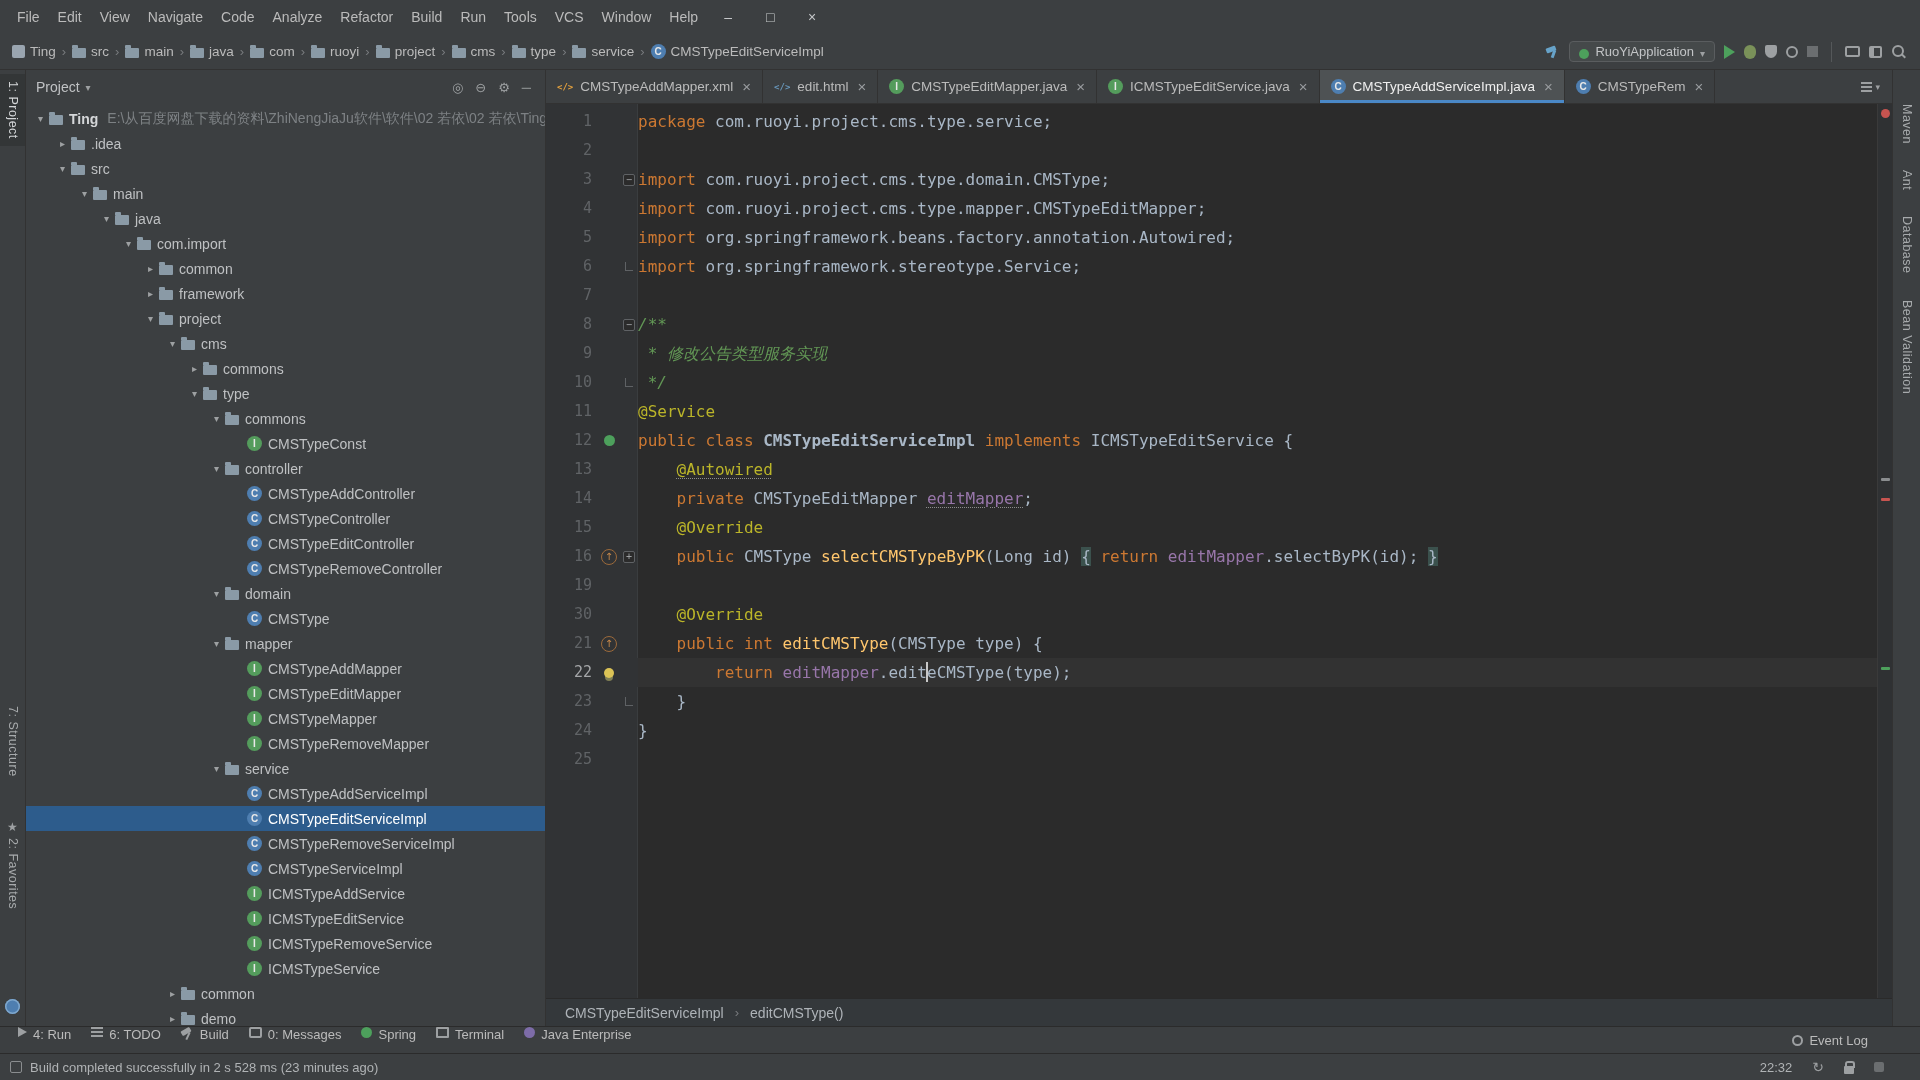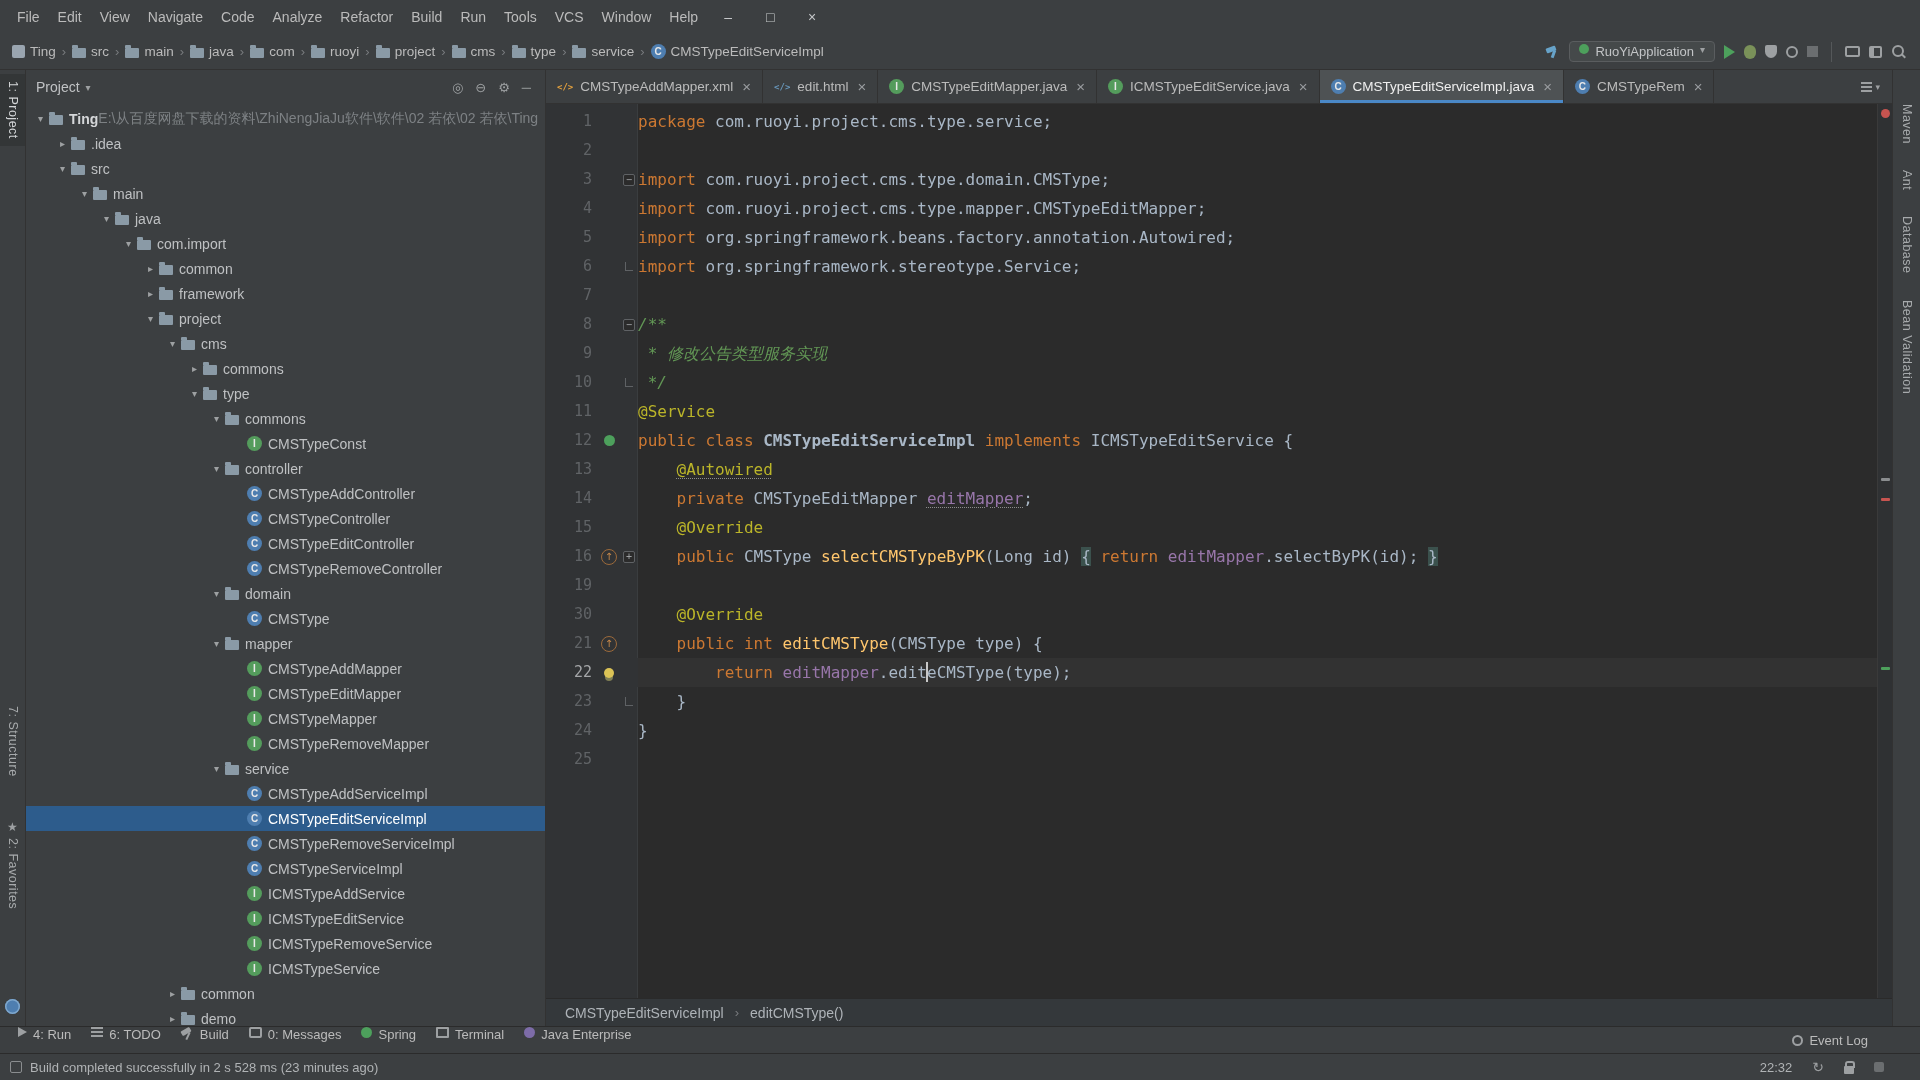--- a/index.html
+++ b/index.html
@@ -13,21 +13,21 @@
   .win-title{margin-left:16px;color:#9a9da0;font-size:13px;white-space:nowrap;overflow:hidden;flex:1}
   .win-controls{display:flex;flex:none}
   .win-btn{width:42px;text-align:center;line-height:34px;color:#c5c7c9;font-size:14px}
 
   
   .navbar{height:36px;flex:none;display:flex;align-items: center;background:#3c3f41;border-bottom:1px solid #323232;padding:0 10px}
   .crumbs{display:flex;align-items:center;font-size:13.5px;color:#bbbbbb;flex:1;overflow:hidden;white-space:nowrap}
   .crumb{display:inline-flex;align-items:center;gap:5px;padding:1px 2px}
   .crumb-sep{color:#787b7e;padding:0 4px;font-size:13px}
   .nav-right{display:flex;align-items:center;gap:9px;flex:none;padding-right:4px}
-  .run-combo{display:flex;align-items:flex-start;gap:6px;border:1px solid #5a5d5f;border-radius:4px;padding:2px 9px;font-size:13px;color:#c2c4c6;background:#45494a}
+  .run-combo{display:flex;align-items:flex-end;gap:6px;border:1px solid #5a5d5f;border-radius:4px;padding:2px 9px;font-size:13px;color:#c2c4c6;background:#45494a}
   .combo-dot{width:10px;height:10px;border-radius:50%;background:#4DA05C}
   .combo-caret{font-size:10px;color:#9da0a2}
   .vsep{width:1px;height:20px;background:#55585a;margin:0 4px}
 
   
   .icn-folder{position:relative;width:14px;height:10px;background:#8a9aa6;border-radius:1px;flex:none;margin-top:2px}
   .icn-folder::before{content:"";position:absolute;left:0;top:-3px;width:6px;height:3px;background:#8a9aa6;border-radius:1px 1px 0 0}
   .icn-module{width:13px;height:13px;background:#9aa5b0;border-radius:2px;flex:none}
   .icn-circle{width:15px;height:15px;border-radius:50%;display:inline-flex;align-items:center;justify-content:center;
     font-size:10px;font-weight:bold;color:#e8e8e8;flex:none;font-family:"Liberation Sans",sans-serif}
@@ -75,21 +75,21 @@
   .panel-header{height:34px;flex:none;display:flex;align-items:center;padding:0 10px;font-size:14px;color:#c0c2c4;gap:6px}
   .panel-caret{font-size:10px;color:#9da0a2}
   .panel-tools{margin-left:auto;display:flex;align-items:center;gap:12px;color:#9da0a2;font-size:13px;padding-right:4px}
   .tree{flex:1;overflow:hidden;padding-top:2px;position:relative}
   .tree-row{height:25px;display:flex;align-items:center;font-size:14px;color:#bfc1c3;white-space:nowrap;overflow:hidden}
   .tree-row.selected{background:#2d5c8c;color:#ffffff}
   .tree-row.selected .tree-label{color:#ffffff}
   .chev{width:17px;flex:none;text-align:center;font-size:10px;color:#9da0a2}
   .tree-row .icn-folder,.tree-row .icn-circle,.tree-row .icn-module{margin-right:6px}
   .tree-label.bold{font-weight:bold;color:#d5d7d9}
-  .tree-suffix{color:#7d8184;margin-left:0;overflow:hidden}
+  .tree-suffix{color:#7d8184;margin-left:9px;overflow:hidden}
 
   
   .editor-col{flex:1;display:flex;flex-direction:column;background:#2b2b2b;min-width:0;min-height:0}
   .tabbar{height:34px;flex:none;background:#3c3f41;display:flex;align-items:stretch;border-bottom:1px solid #323232;overflow:hidden}
   .tab{display:flex;align-items:center;gap:7px;padding:0 11px;font-size:13.5px;color:#bbbbbb;border-right:1px solid #323232;white-space:nowrap}
   .tab.active{background:#4e5254;color:#efefef;box-shadow:inset 0 -3px 0 #4a88c7}
   .tab-close{color:#9a9da0;font-size:15px;margin-left:2px}
   .icn-tablist{margin-left:auto;display:flex;align-items:center;gap:3px;padding:0 12px;flex:none}
   .tl-lines{width:11px;height:10px;background:repeating-linear-gradient(to bottom,#9da0a2 0 2px,transparent 2px 4px)}
   .tl-caret{font-size:9px;color:#9da0a2}
@@ -499,21 +499,21 @@
               <span class="tab-label">CMSTypeEditMapper.java</span>
               <span class="tab-close">×</span>
             </div>
             <div class="tab">
               <span class="icn-circle icn-interface">I</span>
               <span class="tab-label">ICMSTypeEditService.java</span>
               <span class="tab-close">×</span>
             </div>
             <div class="tab active">
               <span class="icn-circle icn-class">C</span>
-              <span class="tab-label">CMSTypeEditServiceImpl.java</span>
+              <span class="tab-label">CMSTypeAddServiceImpl.java</span>
               <span class="tab-close">×</span>
             </div>
             <div class="tab">
               <span class="icn-circle icn-class">C</span>
               <span class="tab-label">CMSTypeRem</span>
               <span class="tab-close">×</span>
             </div>
           </div>
         <span class="icn-tablist">
           <span class="tl-lines"></span>

